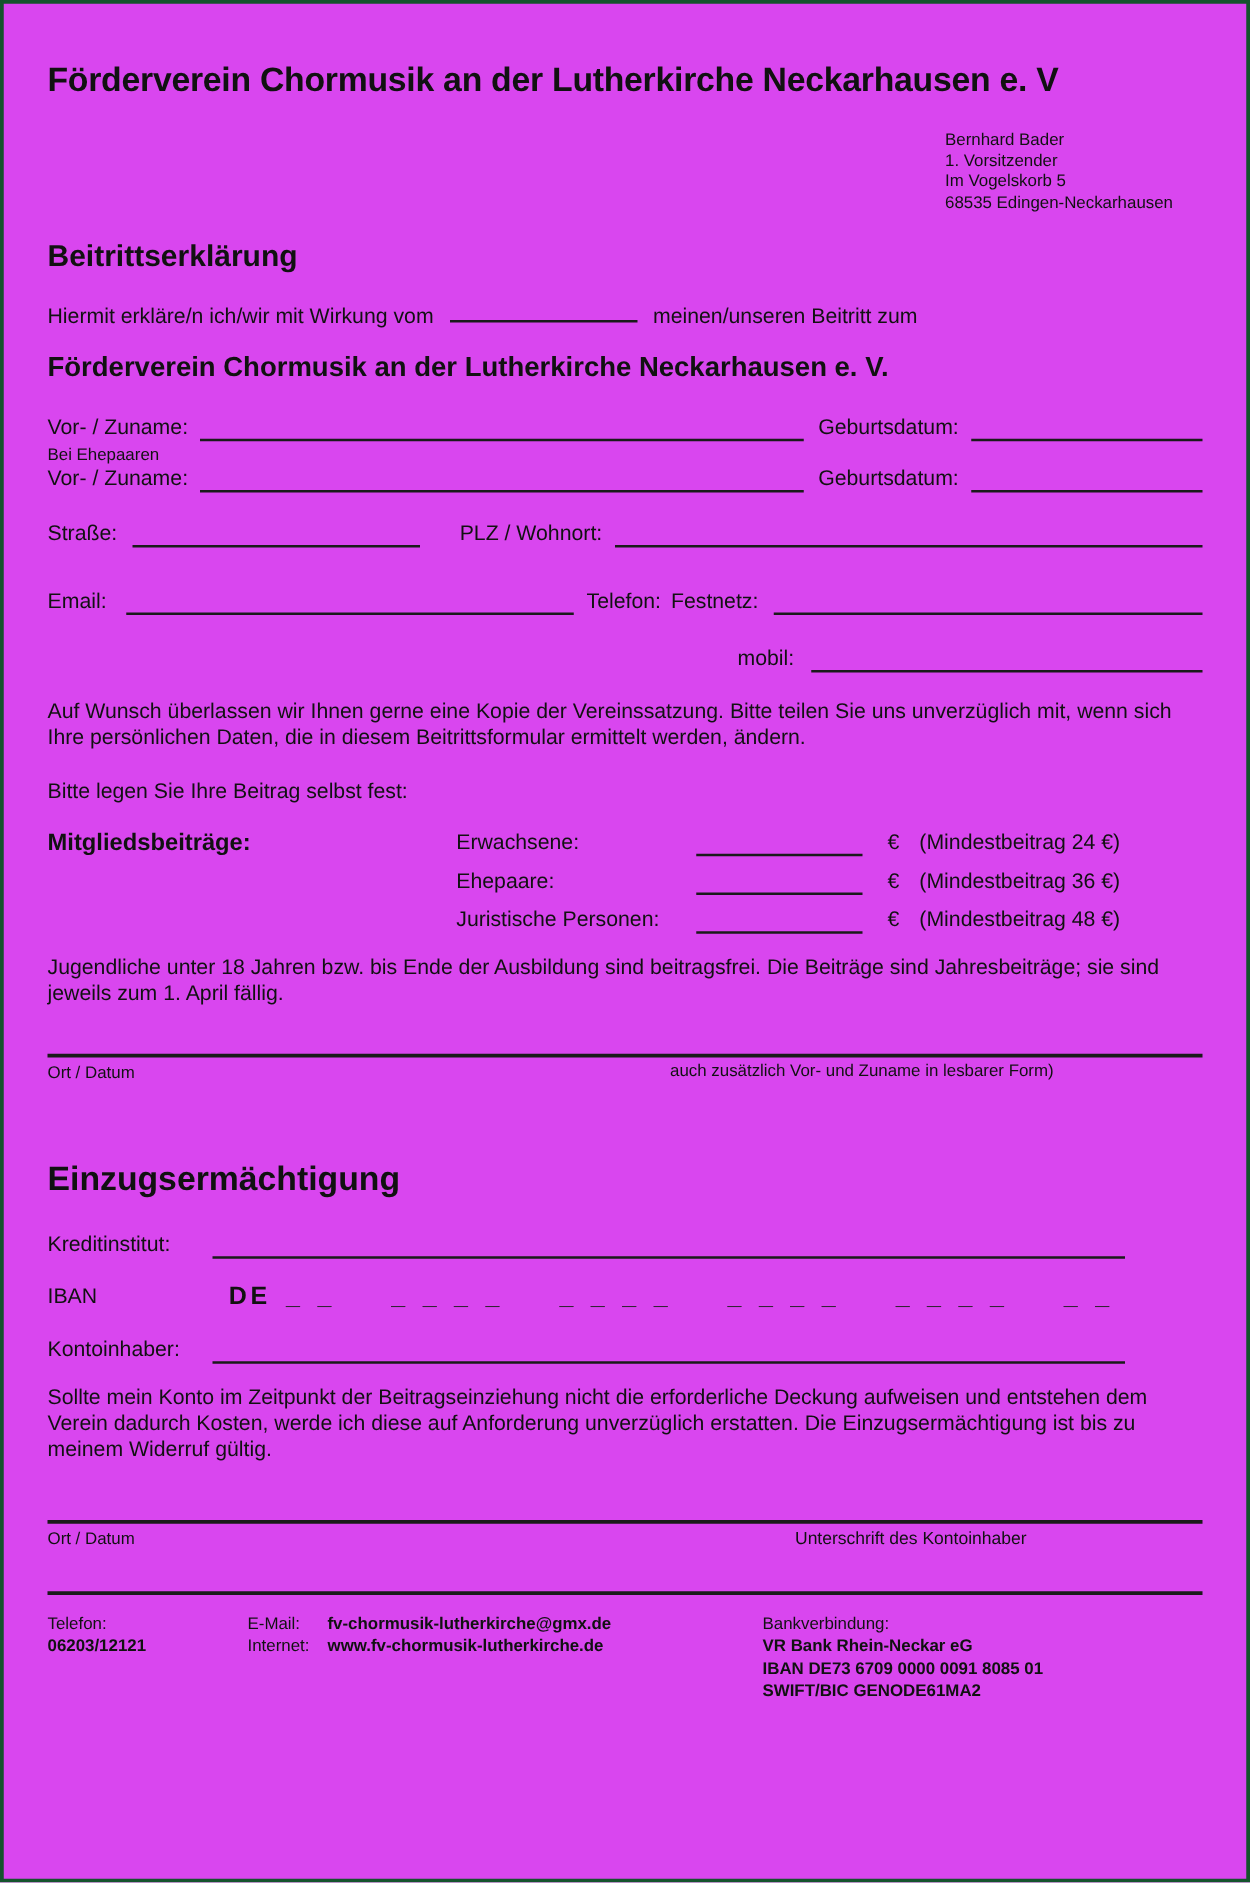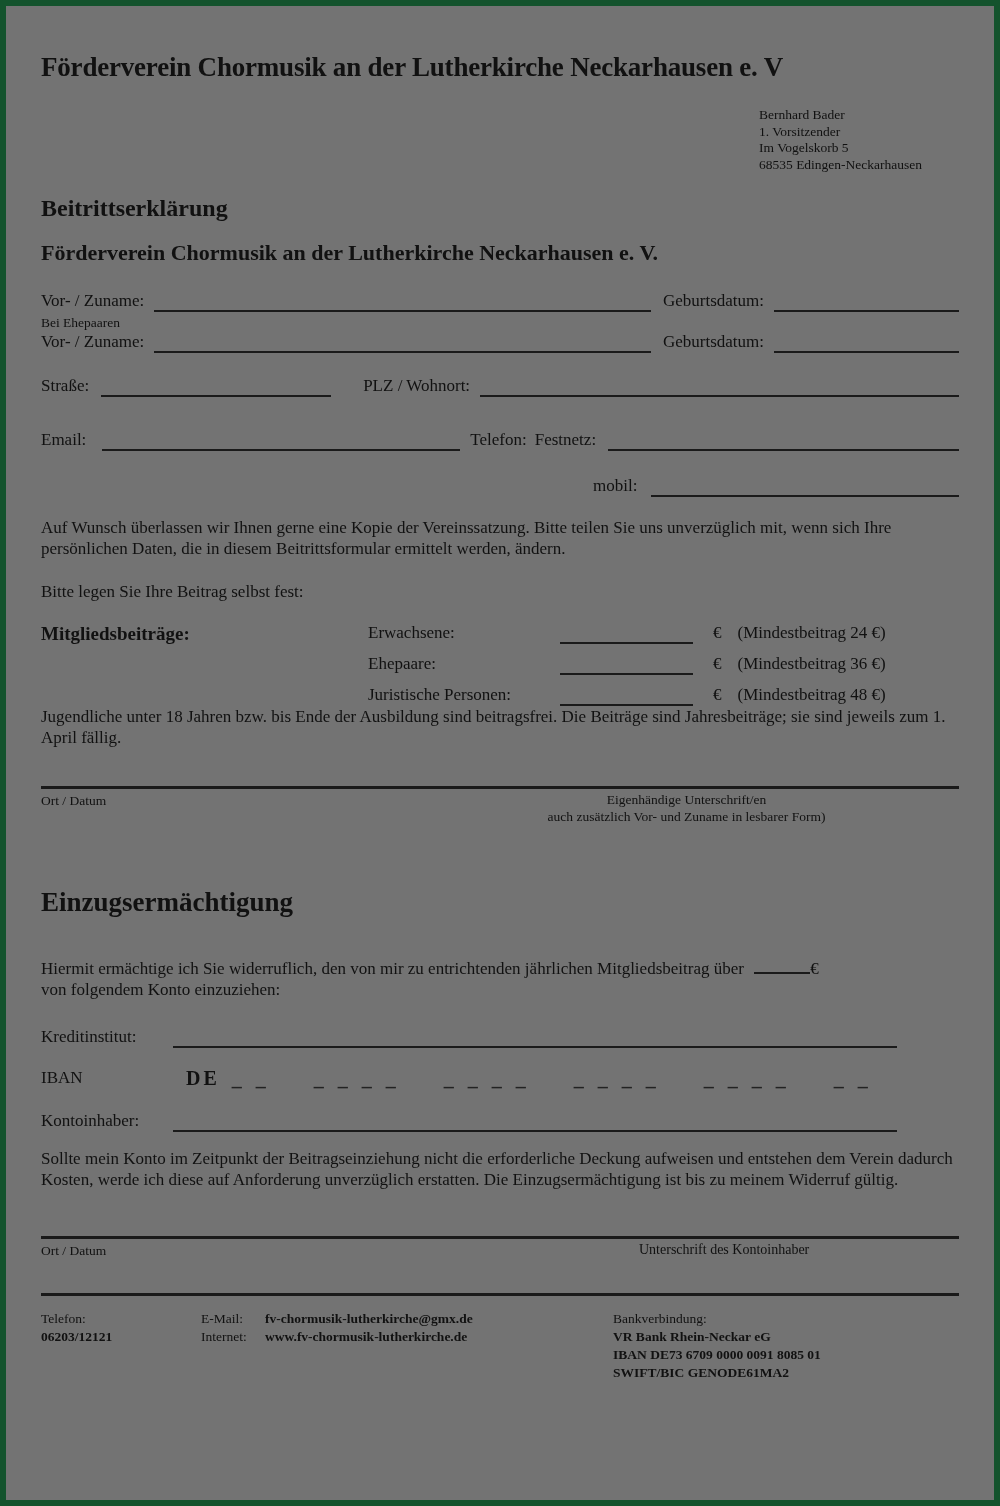--- a/index.html
+++ b/index.html
@@ -5,26 +5,25 @@
   * { box-sizing: border-box; margin: 0; padding: 0; }
   html, body { background: #ffffff; }
   body {
     font-family: "Liberation Sans", "DejaVu Sans", sans-serif;
     color: #111;
     width: 1000px;
   }
   .page {
     width: 1000px;
     height: 1506px;
-    border: 6px solid #14532d;
-    background: #737373;
+    border: 3px solid #14532d;
+    background: #d946ef;
     padding: 0 35px;
     overflow: hidden;
     position: relative;
-    font-family: Liberation Serif, serif;
   }
   .title {
     margin-top: 46px;
     font-size: 27px;
     font-weight: bold;
     letter-spacing: -0.2px;
     white-space: nowrap;
   }
   .address-block {
     margin-top: 24px;
@@ -157,20 +156,25 @@
 
   <div class="address-block">
     <div>Bernhard Bader</div>
     <div>1. Vorsitzender</div>
     <div>Im Vogelskorb 5</div>
     <div>68535 Edingen-Neckarhausen</div>
   </div>
 
   <div class="h2">Beitrittserklärung</div>
 
+  <div class="body-text intro-line">
+    <span>Hiermit erkläre/n ich/wir mit Wirkung vom</span>
+    <span class="blank-inline" style="width:150px; margin:0 8px;"></span>
+    <span>meinen/unseren Beitritt zum</span>
+  </div>
 
   <div class="h3">Förderverein Chormusik an der Lutherkirche Neckarhausen e. V.</div>
 
   <div class="row" style="margin-top:24px;">
     <span class="lbl">Vor- / Zuname:</span>
     <span class="blank grow" style="margin-left:10px;"></span>
     <span class="lbl" style="margin-left:12px;">Geburtsdatum:</span>
     <span class="blank" style="width:185px; margin-left:10px;"></span>
   </div>
 
@@ -224,40 +228,34 @@
       </div>
       <div class="fee-row">
         <span class="fee-label">Juristische Personen:</span>
         <span class="fee-blank"></span>
         <span class="fee-cur">€</span>
         <span class="fee-min">(Mindestbeitrag 48 €)</span>
       </div>
     </div>
   </div>
 
-  <div class="body-text" style="">Jugendliche unter 18 Jahren bzw. bis Ende der Ausbildung sind beitragsfrei. Die Beiträge sind Jahresbeiträge; sie sind jeweils zum 1. April fällig.</div>
+  <div class="body-text" style="margin-top:16px;">Jugendliche unter 18 Jahren bzw. bis Ende der Ausbildung sind beitragsfrei. Die Beiträge sind Jahresbeiträge; sie sind jeweils zum 1. April fällig.</div>
 
   <div class="sig-block">
     <div class="sig-rule"></div>
     <div class="sig-labels">
       <div class="sig-place">Ort / Datum</div>
       <div class="sig-center">
-        <div>Eigenhändige Unterschrift/en</div>
         <div>auch zusätzlich Vor- und Zuname in lesbarer Form)</div>
       </div>
     </div>
   </div>
 
   <div class="h1-einzug">Einzugsermächtigung</div>
 
-  <div class="body-text einzug-intro">
-    <span>Hiermit ermächtige ich Sie widerruflich, den von mir zu entrichtenden jährlichen Mitgliedsbeitrag über</span>
-    <span class="blank-inline" style="width:56px; margin-left:6px;"></span><span>€</span><br>
-    <span>von folgendem Konto einzuziehen:</span>
-  </div>
 
   <div class="row kredit-row">
     <span class="lbl">Kreditinstitut:</span>
     <span class="blank grow"></span>
   </div>
 
   <div class="iban-row">
     <span class="iban-label">IBAN</span>
     <span class="iban-de">DE</span>
     <span class="iban-group first">__</span>

